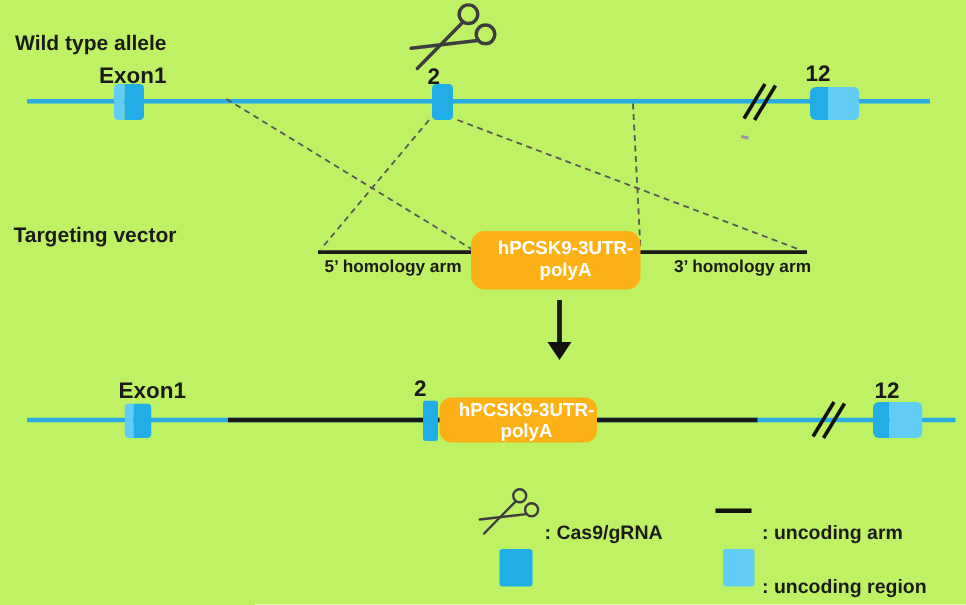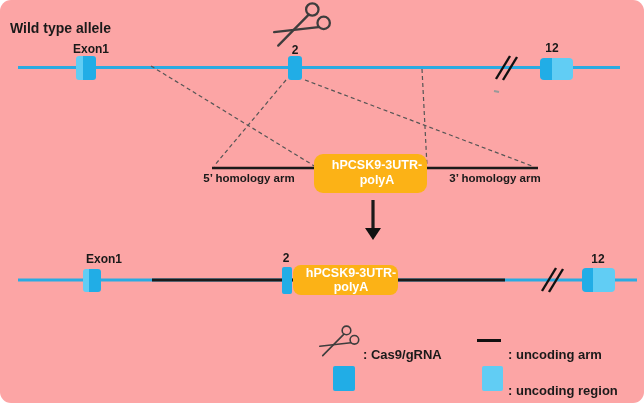--- a/index.html
+++ b/index.html
@@ -1,24 +1,24 @@
 <!DOCTYPE html>
 <html style="--coding-blue: #21ade6; --uncoding-blue: #61cdf4; --line-blue: #2aabe2; --cassette-orange: #fcb216; --line-black: #1a1a1a; --dash-gray: #555555;"><head>
 <meta charset="utf-8">
 <style>
   html,body{margin:0;padding:0;background:#fff;}
   .stage{
-    position:relative;width:644px;height:403px;background:#fca5a5;overflow:hidden;
-    font-family:"Liberation Sans","DejaVu Sans",sans-serif;color:#1a1a1a;border-radius:11px;
+    position:relative;width:644px;height:403px;background:#bef264;overflow:hidden;
+    font-family:"Liberation Sans","DejaVu Sans",sans-serif;color:#1a1a1a;
   }
   .stage *{box-sizing:border-box;}
   .abs{position:absolute;}
   svg.layer{position:absolute;left:0;top:0;pointer-events:none;}
   .title{font-size:14px;font-weight:700;white-space:nowrap;}
-  .exon-label{font-size:12px;font-weight:700;text-align:center;white-space:nowrap;}
+  .exon-label{font-size:15px;font-weight:700;white-space:nowrap;}
   .arm-label{font-size:11.5px;font-weight:700;text-align:center;white-space:nowrap;}
   .legend-label{font-size:13px;font-weight:700;white-space:nowrap;margin-top:11px;}
   .exon-box{display:flex;overflow:hidden;}
   .seg-coding{background:var(--coding-blue,#21ade6);height:100%;}
   .seg-uncoding{background:var(--uncoding-blue,#61cdf4);height:100%;}
   .cassette{
     background:var(--cassette-orange,#fcb216);color:#fff;font-weight:700;
     font-size:12.5px;line-height:15px;
   }
   .cassette .cl{white-space:nowrap;text-align:center;}
@@ -87,26 +87,27 @@
   <div class="abs exon-box" style="left:288px;top:56px;width:14px;height:24px;border-radius:3px">
     <span class="seg-coding" style="width:14px"></span>
   </div>
 
   <div class="abs exon-label" style="left:537px;top:41px;width:30px">12</div>
   <div class="abs exon-box" style="left:540px;top:58px;width:33px;height:22px;border-radius:4px">
     <span class="seg-coding" style="width:12px"></span>
     <span class="seg-uncoding" style="width:21px"></span>
   </div>
 
+  <div class="abs title" style="left:9px;top:148px">Targeting vector</div>
 
   <div class="abs cassette" style="left:314px;top:154px;width:113px;height:39px;border-radius:9px;padding:4px 0 0 13px">
     <div class="cl">hPCSK9-3UTR-</div>
     <div class="cl">polyA</div>
   </div>
-  <div class="abs arm-label" style="left:179px;top:172px;width:140px">5’ homology arm</div>
+  <div class="abs arm-label" style="left:192px;top:172px;width:140px">5’ homology arm</div>
   <div class="abs arm-label" style="left:425px;top:172px;width:140px">3’ homology arm</div>
 
 
   <div class="abs exon-label" style="left:79px;top:252px;width:50px">Exon1</div>
   <div class="abs exon-box" style="left:83px;top:269px;width:18px;height:23px;border-radius:3px">
     <span class="seg-uncoding" style="width:6px"></span>
     <span class="seg-coding" style="width:12px"></span>
   </div>
 
   <div class="abs exon-label" style="left:276px;top:251px;width:20px">2</div>

